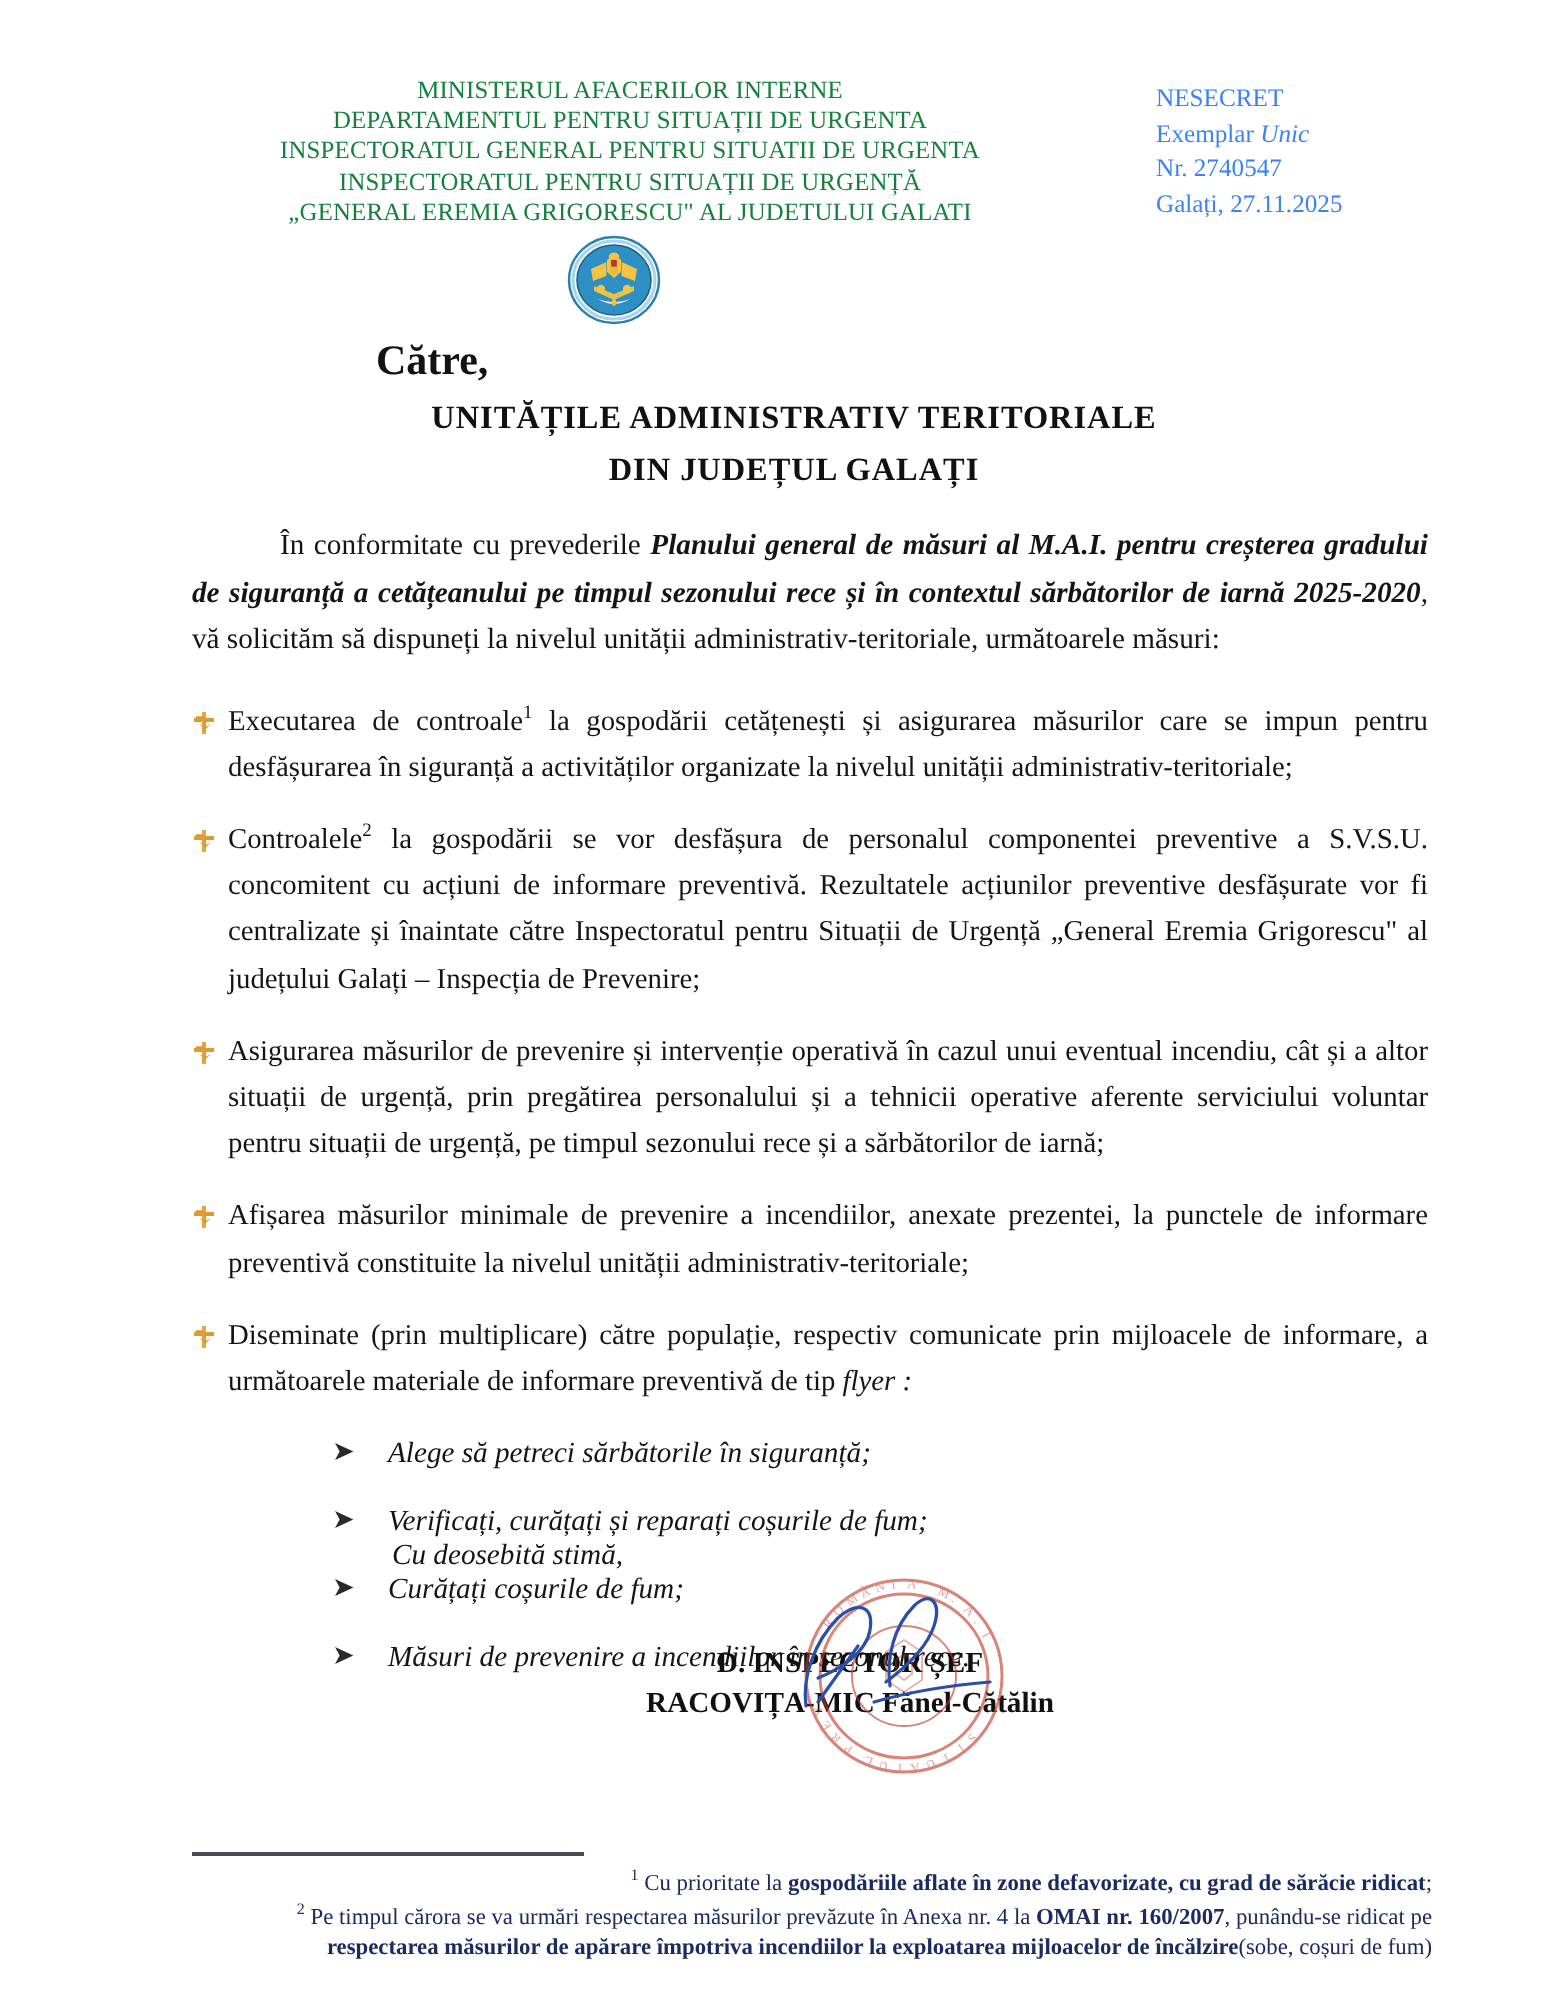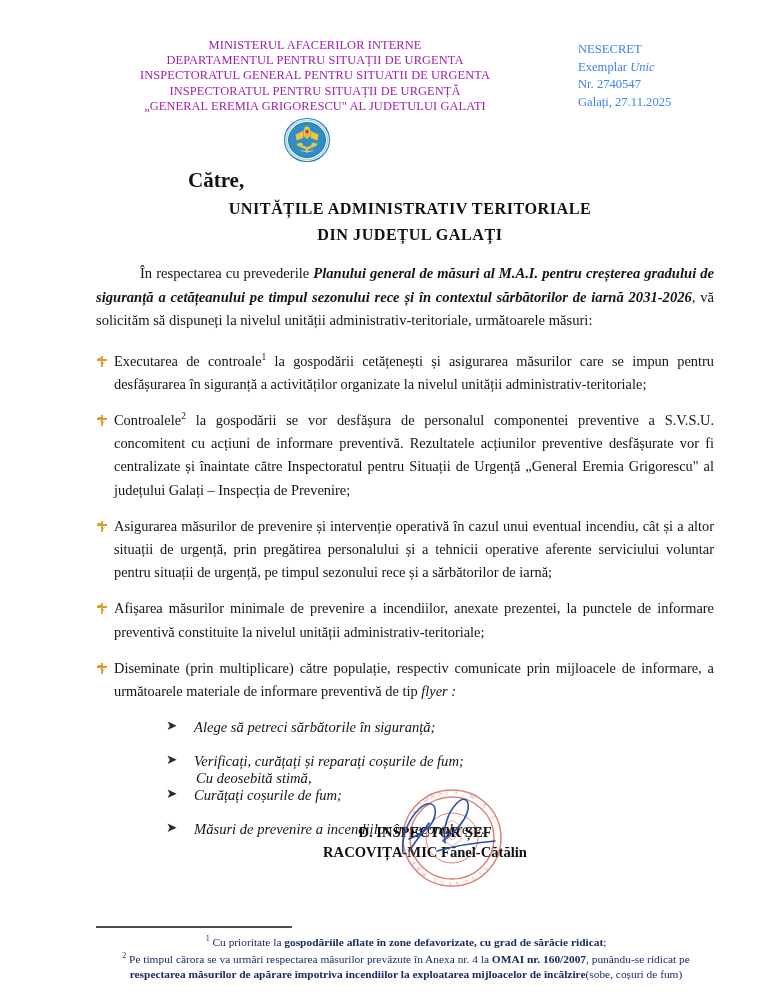--- a/index.html
+++ b/index.html
@@ -31,21 +31,21 @@
     height: 80px;
   }
   .header-left {
     position: absolute;
     left: 105px;
     width: 420px;
     text-align: center;
     font-size: 12.4px;
     line-height: 15.2px;
     letter-spacing: 0.1px;
-    color: #a21caf;
+    color: #15803d;
   }
   .header-left div { white-space: nowrap; }
 
   .header-right {
     position: absolute;
     left: 578px;
     top: 3px;
     font-size: 12.6px;
     line-height: 17.5px;
     color: #3b82f6;
@@ -66,21 +66,21 @@
     position: absolute;
     top: 168px;
     left: 188px;
     font-size: 21px;
     font-weight: bold;
     color: #121212;
   }
   .addressee {
     position: absolute;
     top: 196px;
-    left: 150px;
+    left: 137px;
     width: 520px;
     text-align: center;
     font-size: 16.2px;
     font-weight: bold;
     line-height: 26px;
     letter-spacing: 0.5px;
     color: #111;
   }
 
   
@@ -209,21 +209,21 @@
   }
   .footnotes {
     position: absolute;
     top: 935px;
     left: 96px;
     width: 620px;
     font-size: 11.4px;
     line-height: 15.6px;
     color: #1b2a63;
   }
-  .footnotes p { margin: 0 0 1px 0; text-align: center; }
+  .footnotes p { margin: 0 0 1px 0; text-align: right; }
   .footnotes b { font-weight: bold; }
   .footnotes sup { font-size: 8px; vertical-align: super; line-height: 0; }
 </style>
 </head>
 <body>
 
 <div class="page">
 
   <div class="header-row">
     <div class="header-left">
@@ -270,21 +270,21 @@
   </div>
 
   <div class="catre">Către,</div>
   <div class="addressee">
     <div>UNITĂȚILE ADMINISTRATIV TERITORIALE</div>
     <div>DIN JUDEȚUL GALAȚI</div>
   </div>
 
   <div class="body-block">
 
-    <p class="para"><span>În respectarea cu prevederile </span><span class="bi">Planului general de măsuri al M.A.I. pentru creșterea gradului de siguranță a cetățeanului pe timpul sezonului rece și în contextul sărbătorilor de iarnă 2031-2026</span><span>, vă solicităm să dispuneți la nivelul unității administrativ-teritoriale, următoarele măsuri:</span></p>
+    <p class="para"><span>În conformitate cu prevederile </span><span class="bi">Planului general de măsuri al M.A.I. pentru creșterea gradului de siguranță a cetățeanului pe timpul sezonului rece și în contextul sărbătorilor de iarnă 2025-2020</span><span>, vă solicităm să dispuneți la nivelul unității administrativ-teritoriale, următoarele măsuri:</span></p>
 
     <ul class="measures">
       <li>
         <span class="arrowglyph">⤵</span><span>Executarea de controale</span><sup>1</sup><span> la gospodării cetățenești și asigurarea măsurilor care se impun pentru desfășurarea în siguranță a activităților organizate la nivelul unității administrativ-teritoriale;</span>
       </li>
       <li>
         <span class="arrowglyph">⤵</span><span>Controalele</span><sup>2</sup><span> la gospodării se vor desfășura de personalul componentei preventive a S.V.S.U. concomitent cu acțiuni de informare preventivă. Rezultatele acțiunilor preventive desfășurate vor fi centralizate și înaintate către Inspectoratul pentru Situații de Urgență „General Eremia Grigorescu" al  județului Galați – Inspecția de Prevenire;</span>
       </li>
       <li>
         <span class="arrowglyph">⤵</span><span>Asigurarea măsurilor de prevenire și intervenție operativă în cazul unui eventual incendiu, cât și a altor situații de urgență, prin pregătirea personalului și a tehnicii operative aferente serviciului voluntar pentru situații de urgență, pe timpul sezonului rece și a sărbătorilor de iarnă;</span>

